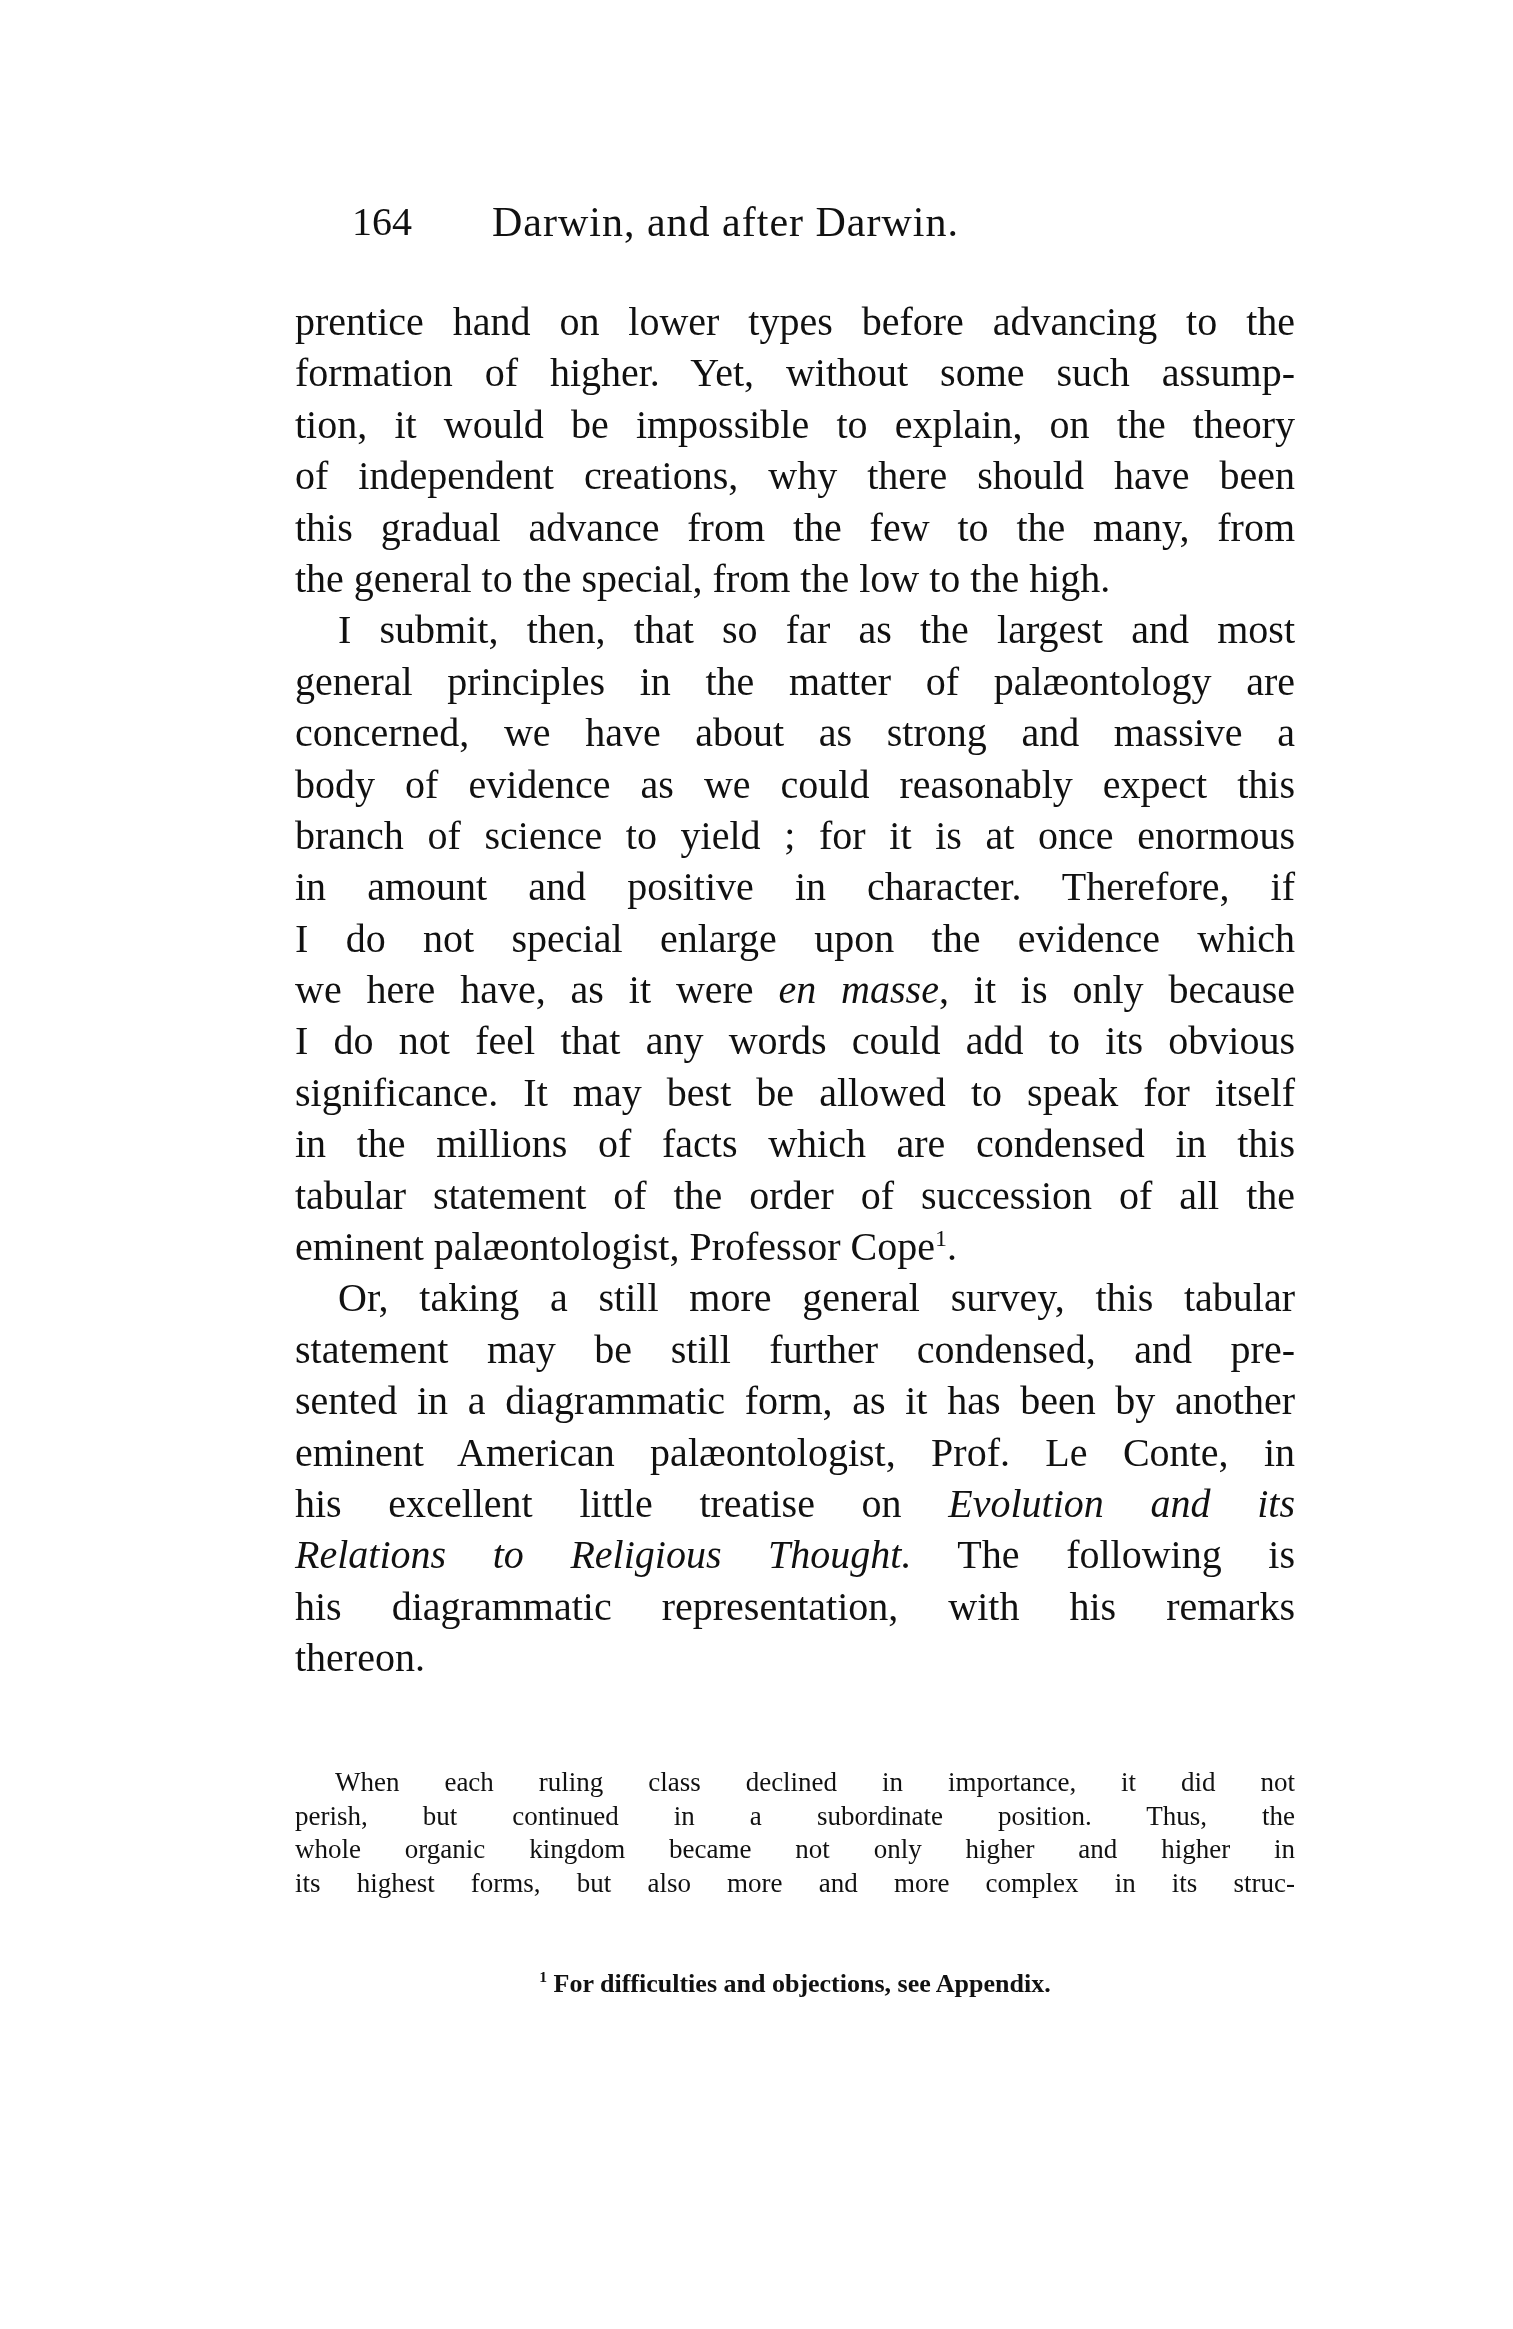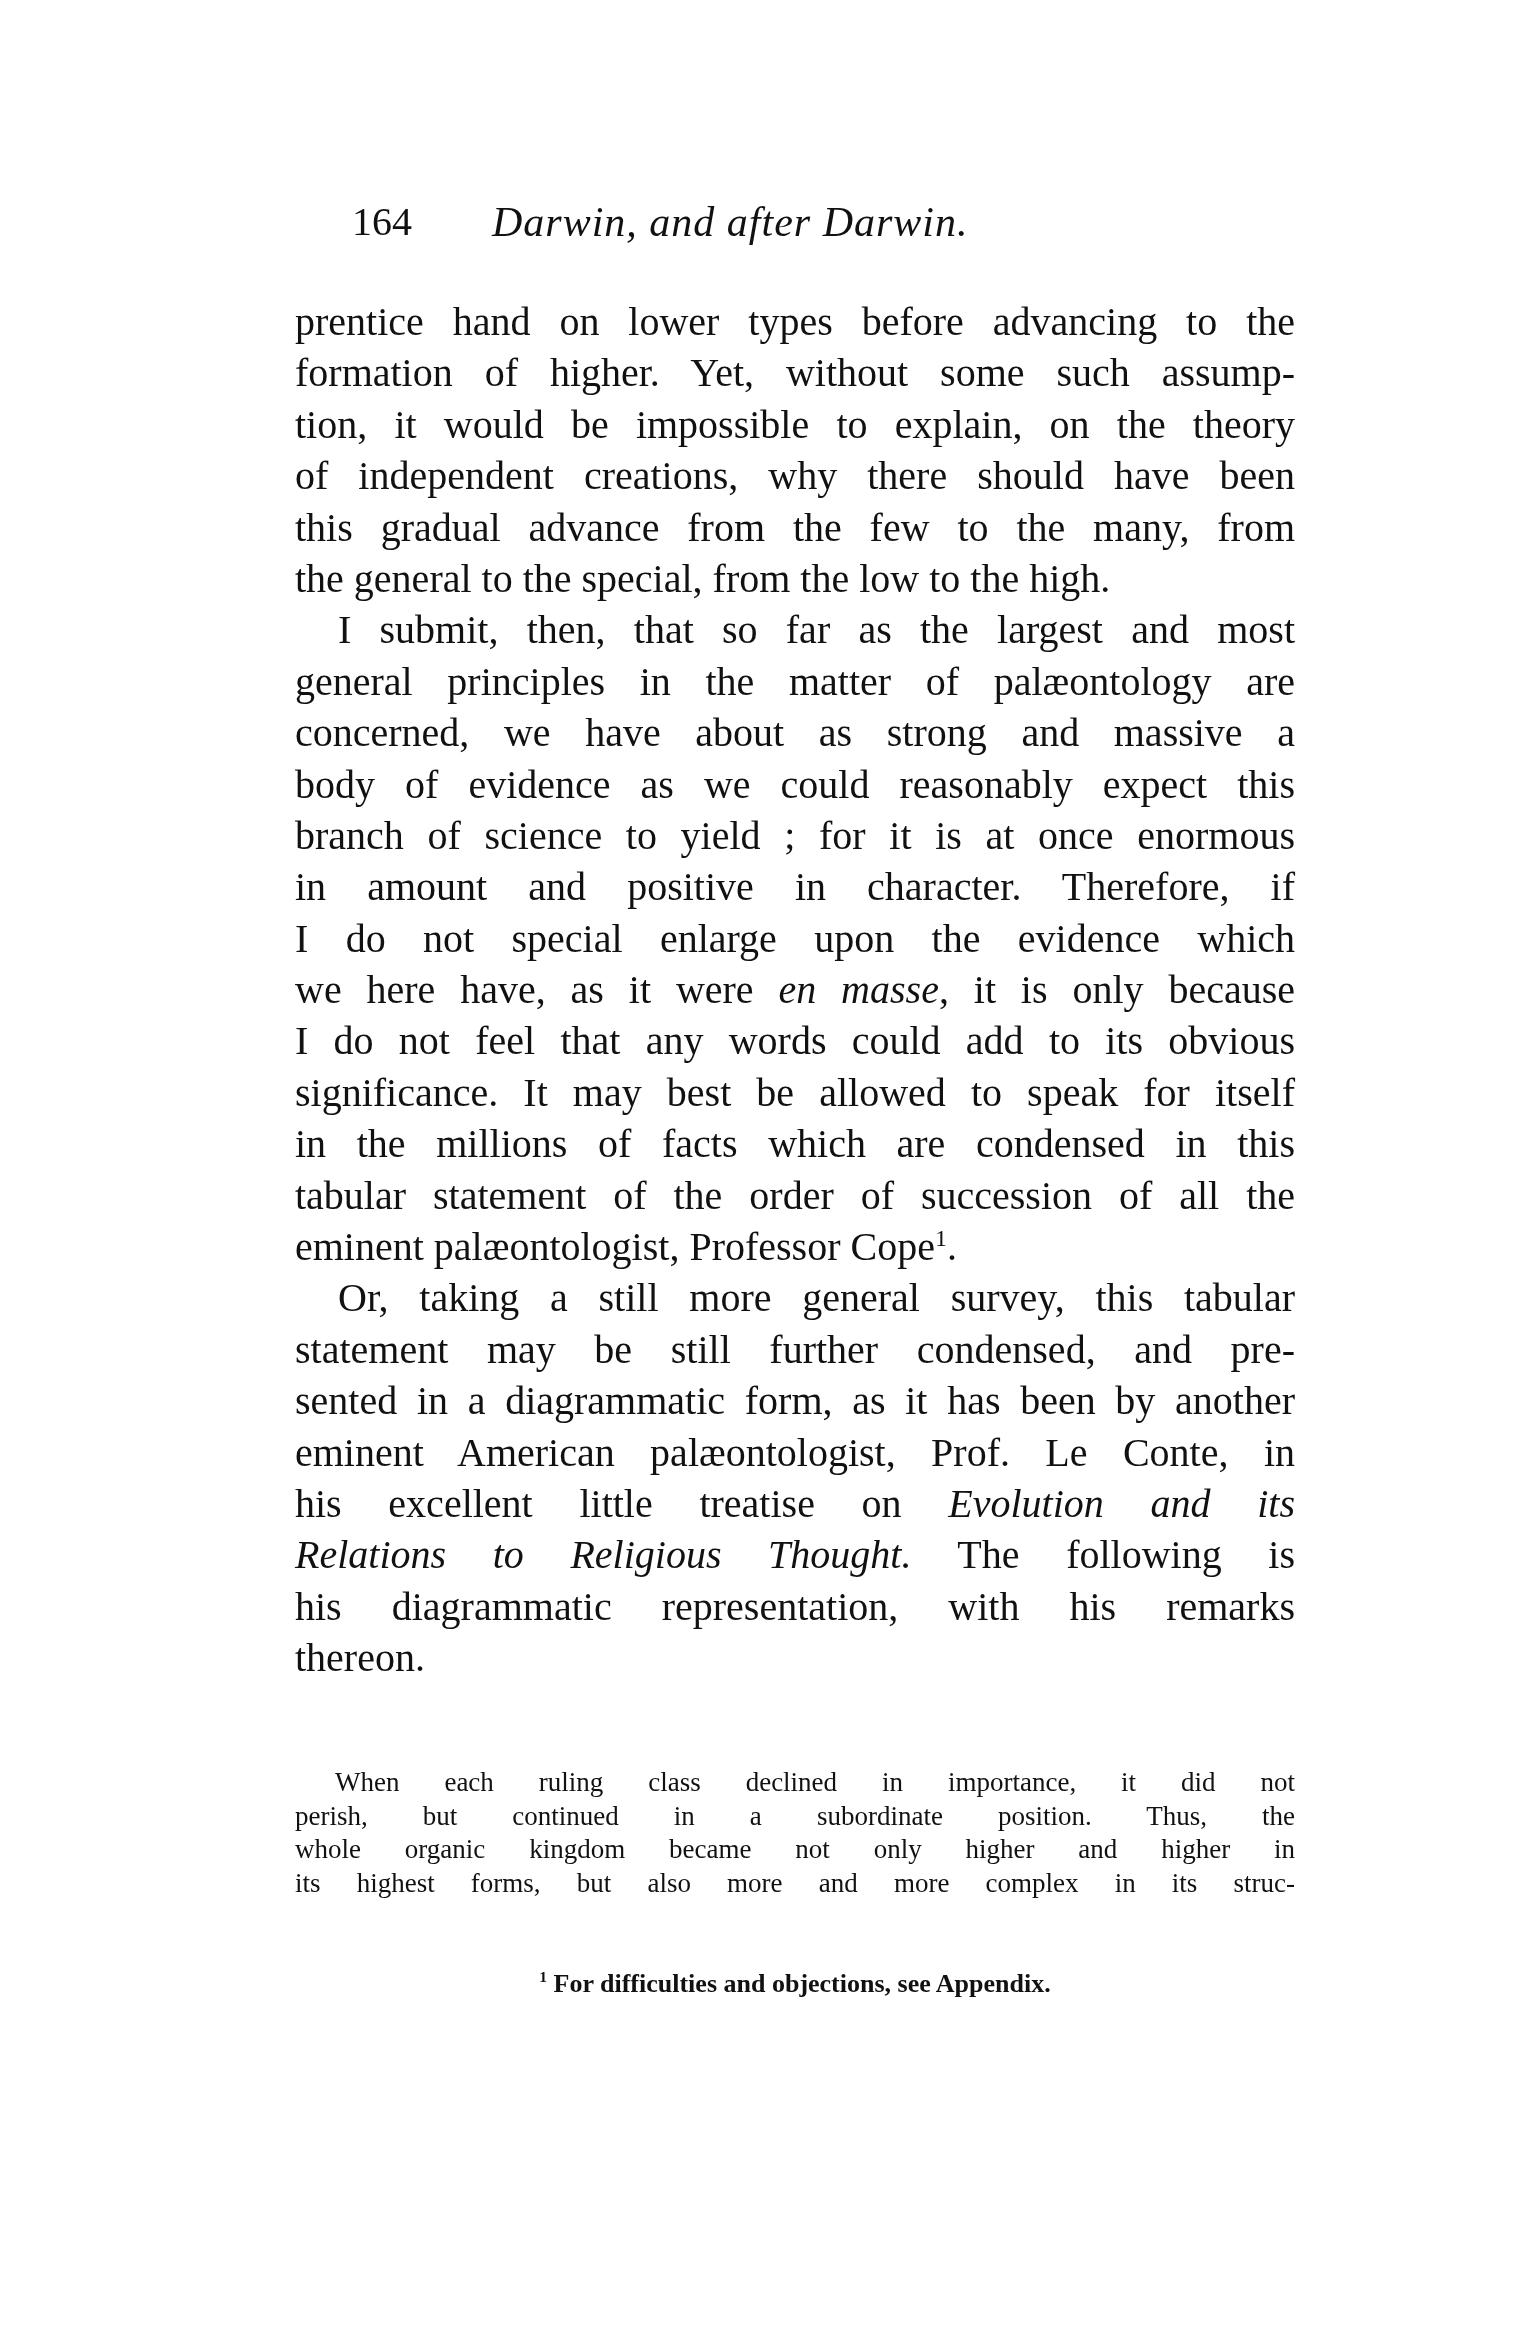--- a/index.html
+++ b/index.html
@@ -1,21 +1,21 @@
 <!DOCTYPE html>
 <html><head>
 <meta charset="utf-8">
 <style>
   html, body { margin: 0; padding: 0; background: #ffffff; }
   body { width: 1513px; height: 2329px; position: relative; overflow: hidden;
          font-family: "Liberation Serif", "DejaVu Serif", serif; color: #111111; }
   .page { position: absolute; left: 0; top: 0; width: 1513px; height: 2329px; }
   .header { position: absolute; left: 295px; top: 192px; width: 1000px; height: 60px; }
   .pagenum { position: absolute; left: 12px; top: 0; font-size: 40px; line-height: 60px; margin-left: 45px; }
-  .runhead { position: absolute; left: 197px; top: 0; font-size: 42px; line-height: 60px; font-style: italic; letter-spacing: 1px; }
+  .runhead { position: absolute; left: 197px; top: 0; font-size: 42px; line-height: 60px; letter-spacing: 1px; }
   .body { position: absolute; left: 295px; top: 296px; width: 1000px; }
   .line { font-size: 40px; line-height: 51.4px; height: 51.4px; white-space: nowrap;
           text-align: justify; text-align-last: justify; }
   .line.last { text-align-last: left; }
   .line.indent { padding-left: 43px; }
   .quote { position: absolute; left: 295px; top: 1766px; width: 1000px; }
   .qline { font-size: 27px; line-height: 33.6px; height: 33.6px; white-space: nowrap;
            text-align: justify; text-align-last: justify; }
   .qline.indent { padding-left: 40px; }
   .footnote { position: absolute; left: 295px; top: 1966px; width: 1000px; text-align: center;

